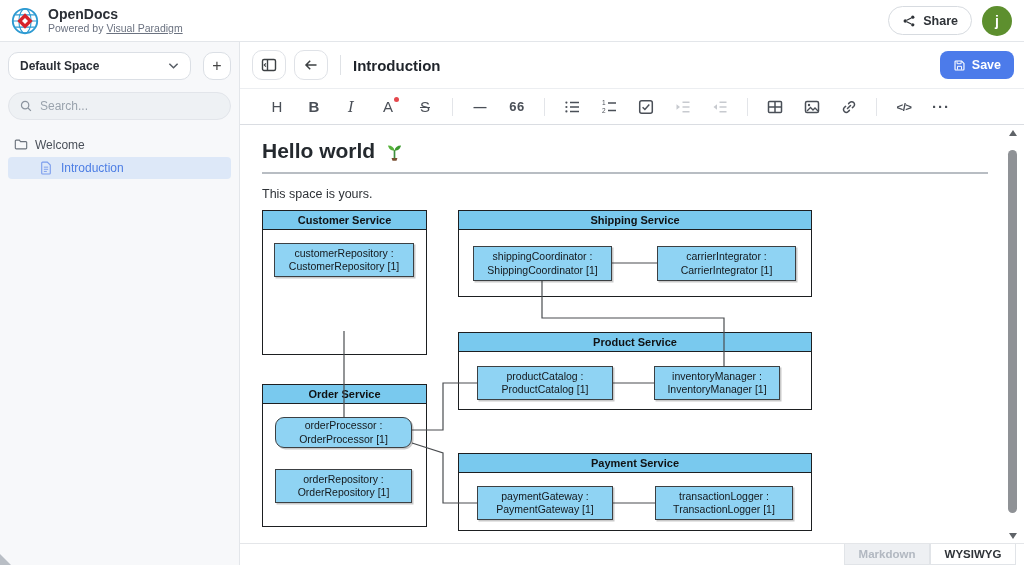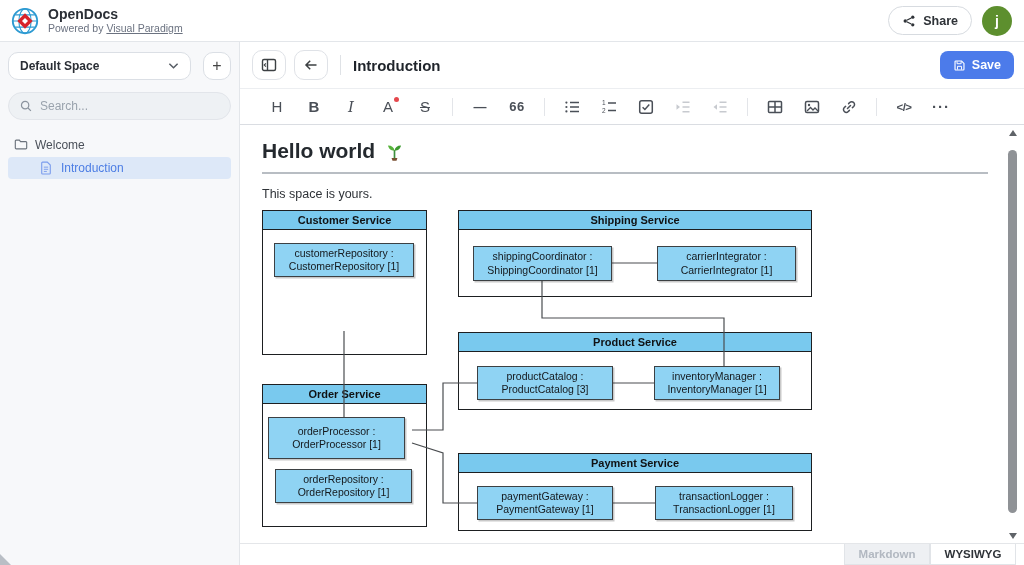--- a/index.html
+++ b/index.html
@@ -393,27 +393,27 @@
             <div class="comp" style="left: 211px; top: 36px; width: 139px; height: 35px;">
               <div>shippingCoordinator :</div>
               <div>ShippingCoordinator [1]</div>
             </div>
             <div class="comp" style="left: 395px; top: 36px; width: 139px; height: 35px;">
               <div>carrierIntegrator :</div>
               <div>CarrierIntegrator [1]</div>
             </div>
             <div class="comp" style="left: 215px; top: 156px; width: 136px; height: 34px;">
               <div>productCatalog :</div>
-              <div>ProductCatalog [3]</div>
+              <div>ProductCatalog [1]</div>
             </div>
             <div class="comp" style="left: 392px; top: 156px; width: 126px; height: 34px;">
               <div>inventoryManager :</div>
               <div>InventoryManager [1]</div>
             </div>
-            <div class="comp" style="left: 6px; top: 207px; width: 137px; height: 42px;">
+            <div class="comp" style="left: 13px; top: 207px; width: 137px; height: 31px; border-radius: 9px;">
               <div>orderProcessor :</div>
               <div>OrderProcessor [1]</div>
             </div>
             <div class="comp" style="left: 13px; top: 259px; width: 137px; height: 34px;">
               <div>orderRepository :</div>
               <div>OrderRepository [1]</div>
             </div>
             <div class="comp" style="left: 215px; top: 276px; width: 136px; height: 34px;">
               <div>paymentGateway :</div>
               <div>PaymentGateway [1]</div>

